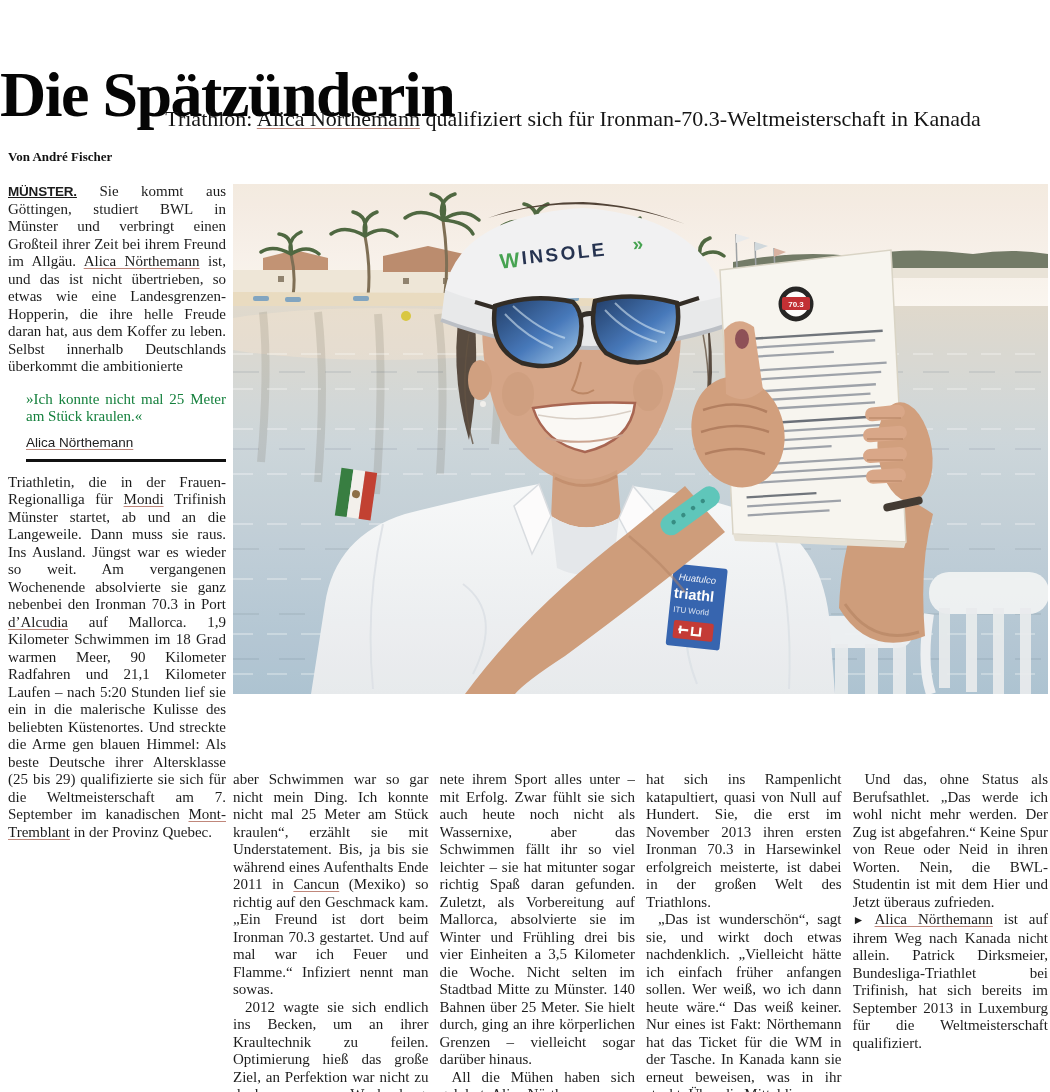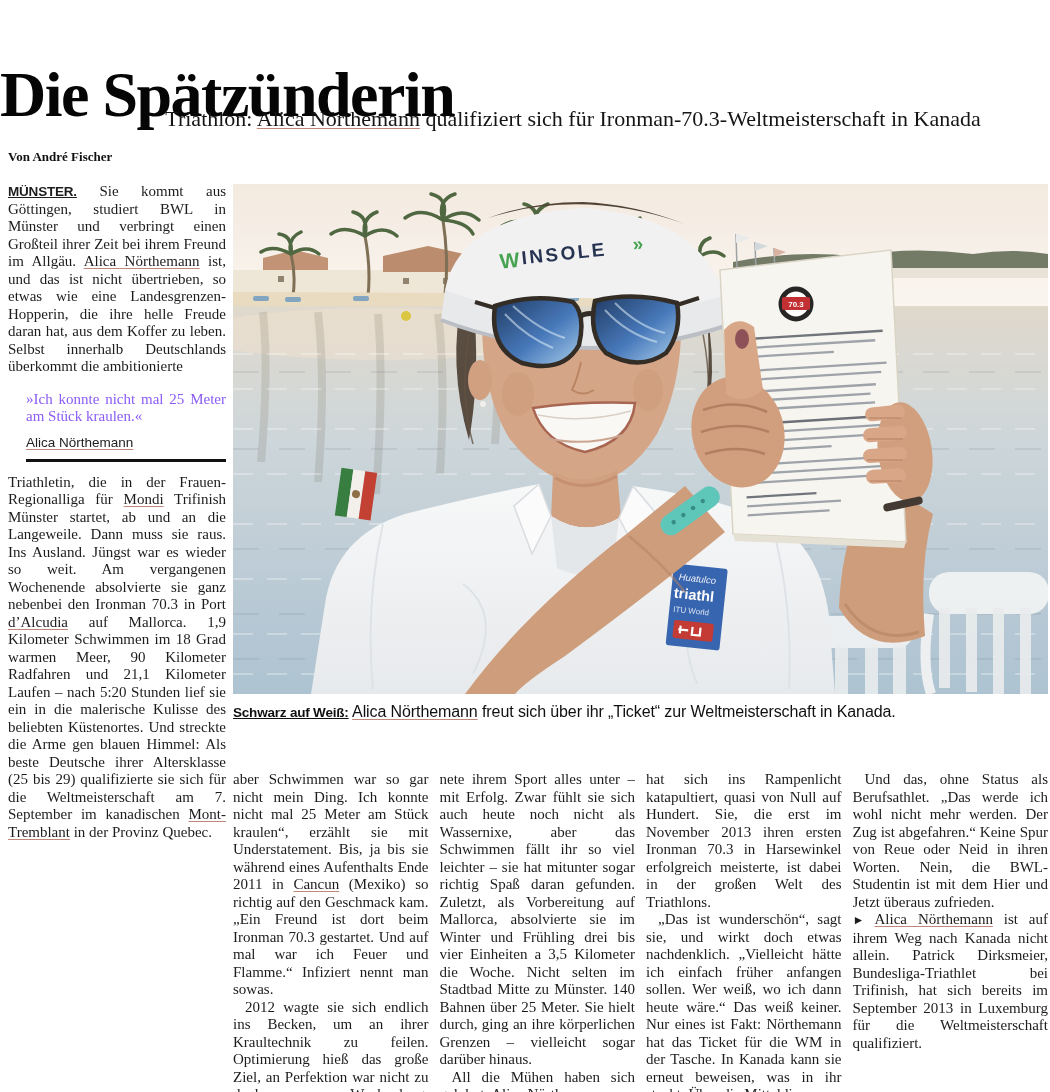--- a/index.html
+++ b/index.html
@@ -11,21 +11,21 @@
            font-size:22px;font-weight:normal;color:#151515;padding-left:48px;}
   .byline{position:absolute;top:149px;left:8px;font-size:13px;font-weight:bold;color:#111;}
   .colmain{position:absolute;left:8px;top:183px;width:218px;height:905px;overflow:hidden;}
   .article-text p{margin:0;font-size:15px;line-height:17.5px;text-align:justify;
                   hyphens:auto;-webkit-hyphens:auto;}
   .article-text p.indent{text-indent:12px;}
   .seg-lead{font-family:"Liberation Sans",sans-serif;font-weight:bold;font-size:13.5px;letter-spacing:-0.2px;text-decoration:underline;}
   .seg-name{text-decoration:underline;text-decoration-color:#c0877b;text-decoration-thickness:1.2px;text-underline-offset:2px;}
   .seg-arrow{font-size:12px;}
   .pullquote{margin:15px 0 12px 18px;padding-bottom:8px;border-bottom:3px solid #111;width:200px;box-sizing:border-box;}
-  .pullquote-text{font-size:21.5px;line-height:27px;color:#8b5cf6;margin:0;}
+  .pullquote-text{font-size:21.5px;line-height:27px;color:#15803d;margin:0;}
   .pullquote-attr{display:inline-block;margin-top:9px;font-family:"Liberation Sans",sans-serif;font-size:13.5px;color:#222;
         text-decoration:underline;text-decoration-color:#c0877b;text-decoration-thickness:1.2px;text-underline-offset:2px;}
   .photo{position:absolute;left:233px;top:184px;width:815px;height:510px;overflow:hidden;}
   .caption{position:absolute;left:233px;top:701px;width:815px;font-family:"Liberation Sans",sans-serif;
            font-size:16px;letter-spacing:-0.1px;color:#101010;line-height:21px;}
   .bottom-cols{position:absolute;left:233px;top:737px;width:815px;height:352px;display:flex;gap:11px;margin-top:34px;}
   .bcol{flex:1;overflow:hidden;}
 </style>
 </head>
 <body>
@@ -346,21 +346,20 @@
             </g>
             <path d="M491,146 Q504,130 521,143 L530,206 Q511,222 493,210 Z" fill="#d6a585"></path>
             <ellipse cx="509" cy="155" rx="7" ry="10" fill="#8a4a52"></ellipse>
           </g>
         </g>
       </g>
       <rect x="0" y="0" width="815" height="510" fill="#f0dfc8" opacity="0.05"></rect>
     </svg>
   </figure>
 
-  <figcaption class="caption"><span class="seg-lead">Schwarz auf Weiß:</span><span> </span><span class="seg-name">Alica Nörthemann</span><span> freut sich über ihr „Ticket“ zur Weltmeisterschaft in Kanada.</span></figcaption>
 
   <div class="bottom-cols article-text">
     <div class="bcol">
       <p><span>aber Schwimmen war so gar nicht mein Ding. Ich konnte nicht mal 25 Meter am Stück kraulen“, erzählt sie mit Understatement. Bis, ja bis sie während eines Aufenthalts Ende 2011 in </span><span class="seg-name">Cancun</span><span> (Mexiko) so richtig auf den Geschmack kam. „Ein Freund ist dort beim Ironman 70.3 gestartet. Und auf mal war ich Feuer und Flamme.“ Infiziert nennt man sowas.</span></p>
       <p class="indent"><span>2012 wagte sie sich endlich ins Becken, um an ihrer Kraultechnik zu feilen. Optimierung hieß das große Ziel, an Perfektion war nicht zu denken. Wochenlang, monatelang übte sie Verzicht, ord-</span></p>
     </div>
     <div class="bcol">
       <p><span>nete ihrem Sport alles unter – mit Erfolg. Zwar fühlt sie sich auch heute noch nicht als Wassernixe, aber das Schwimmen fällt ihr so viel leichter – sie hat mitunter sogar richtig Spaß daran gefunden. Zuletzt, als Vorbereitung auf Mallorca, absolvierte sie im Winter und Frühling drei bis vier Einheiten a 3,5 Kilometer die Woche. Nicht selten im Stadtbad Mitte zu Münster. 140 Bahnen über 25 Meter. Sie hielt durch, ging an ihre körperlichen Grenzen – vielleicht sogar darüber hinaus.</span></p>
       <p class="indent"><span>All die Mühen haben sich gelohnt. </span><span class="seg-name">Alica Nörthemann</span></p>
     </div>

